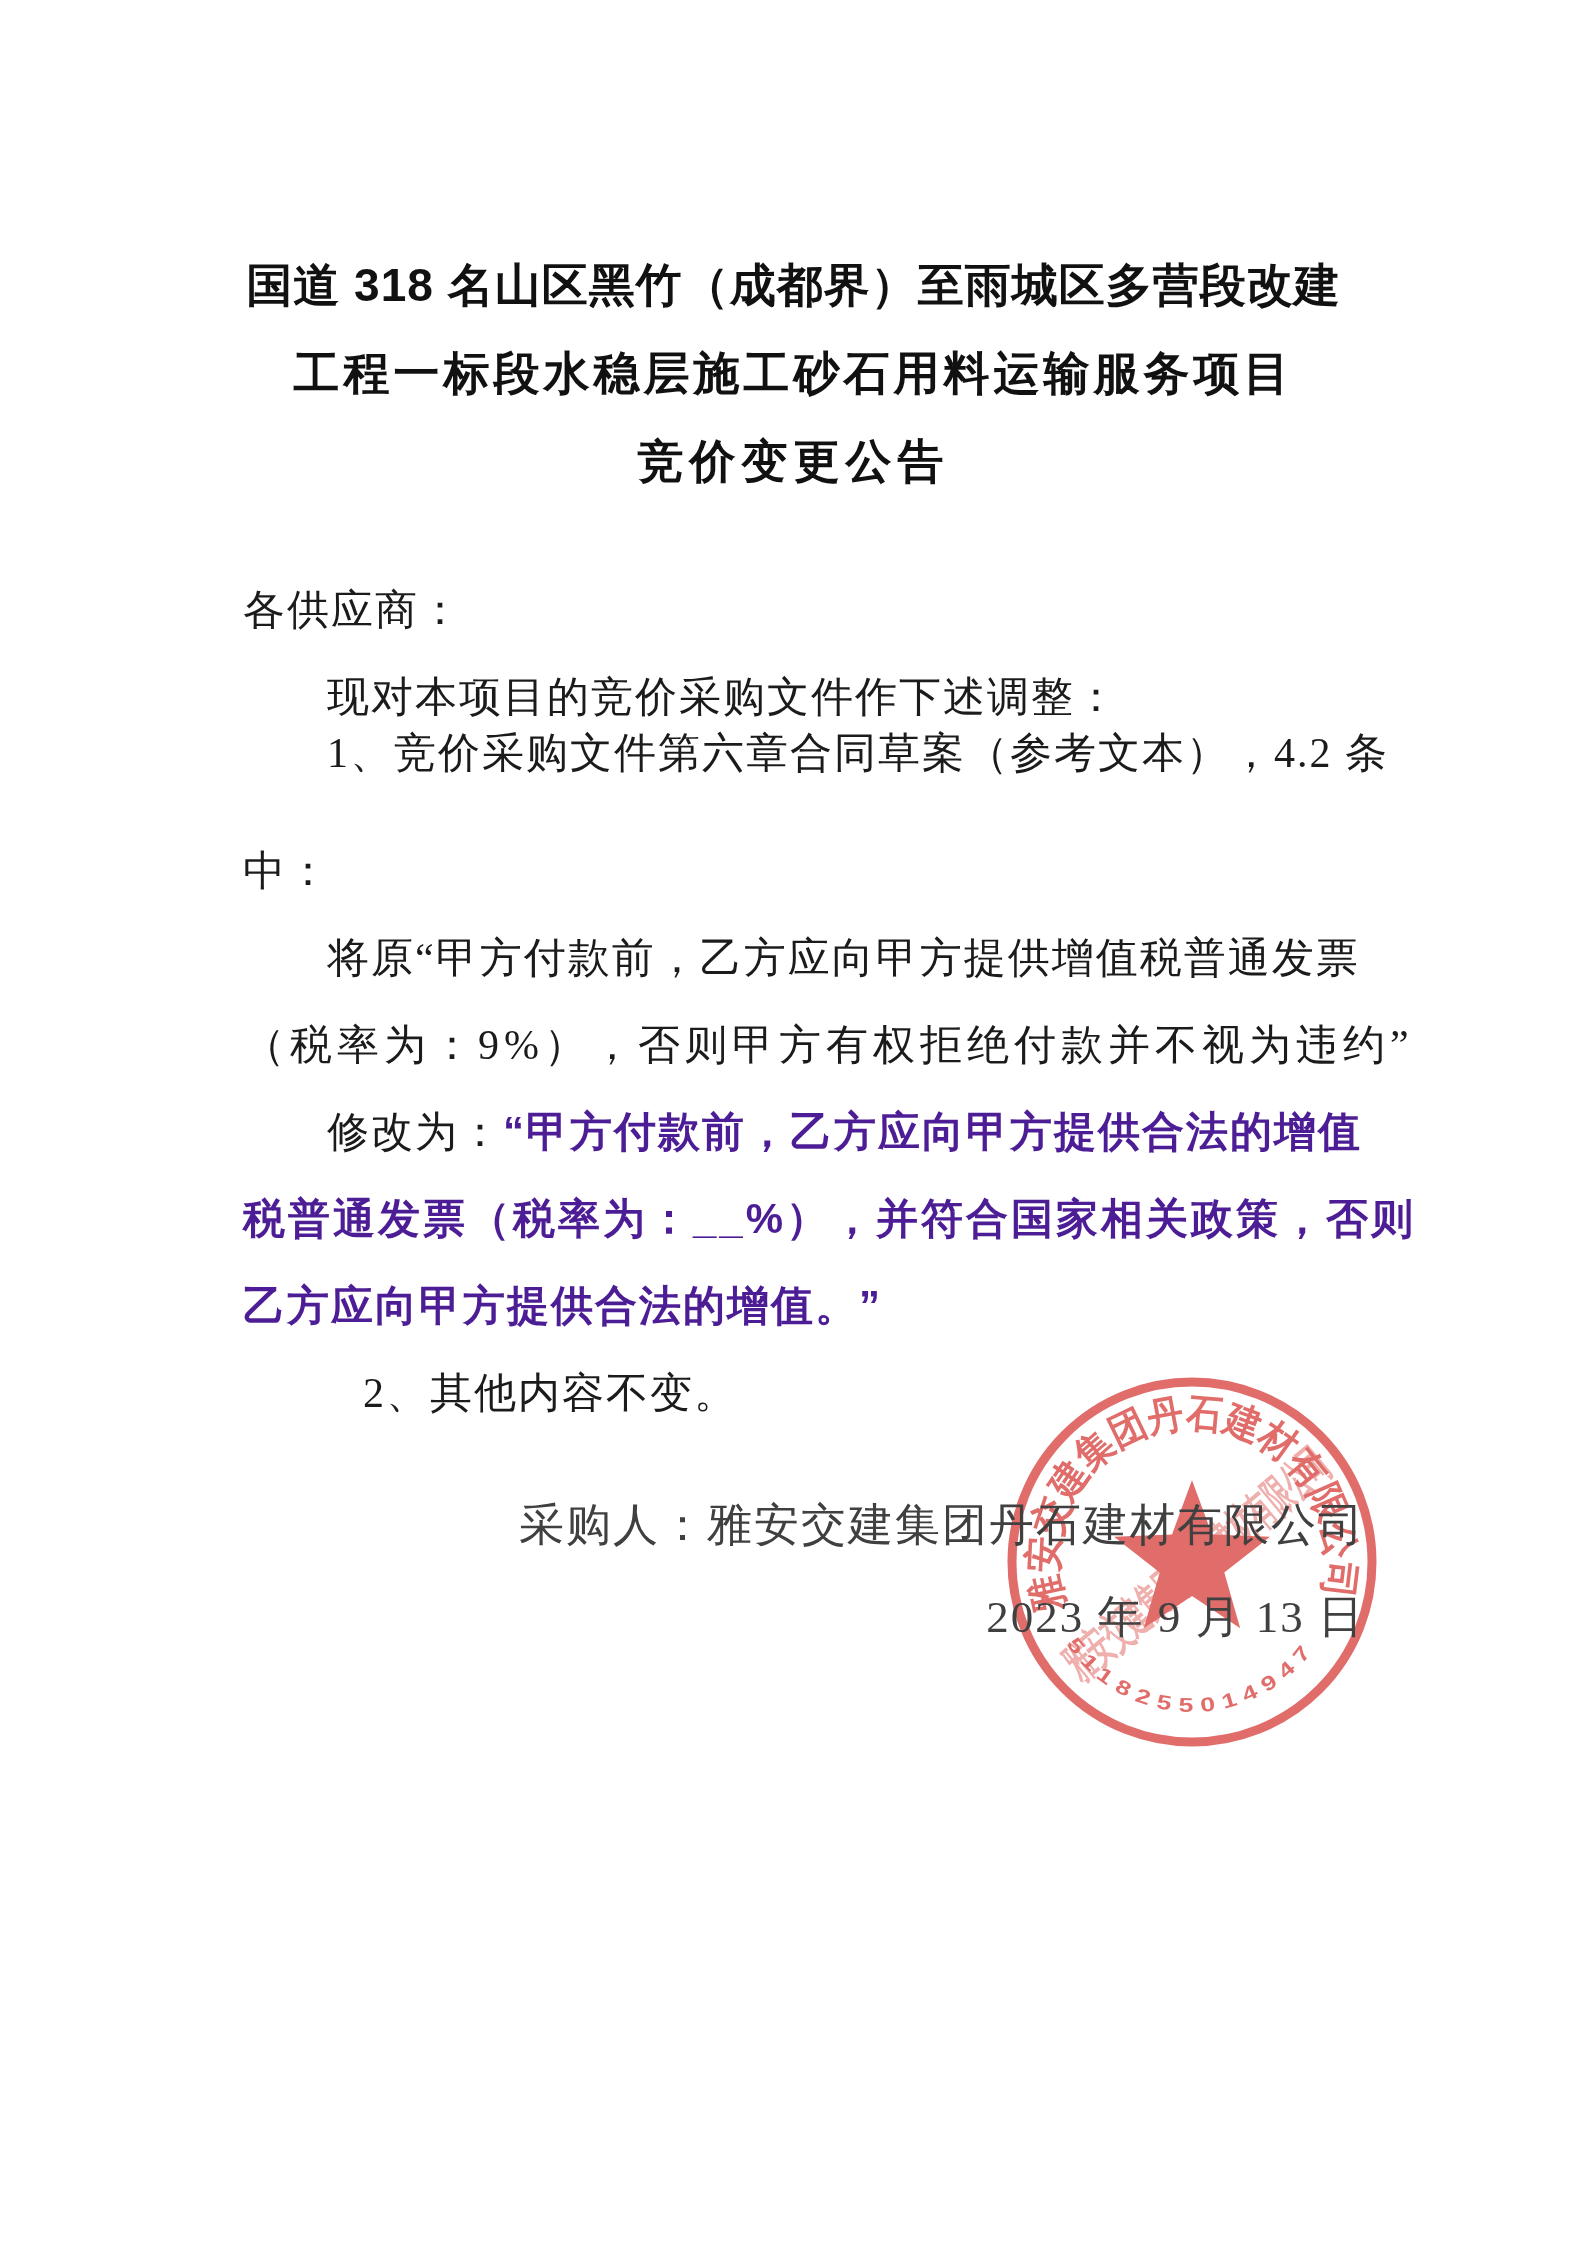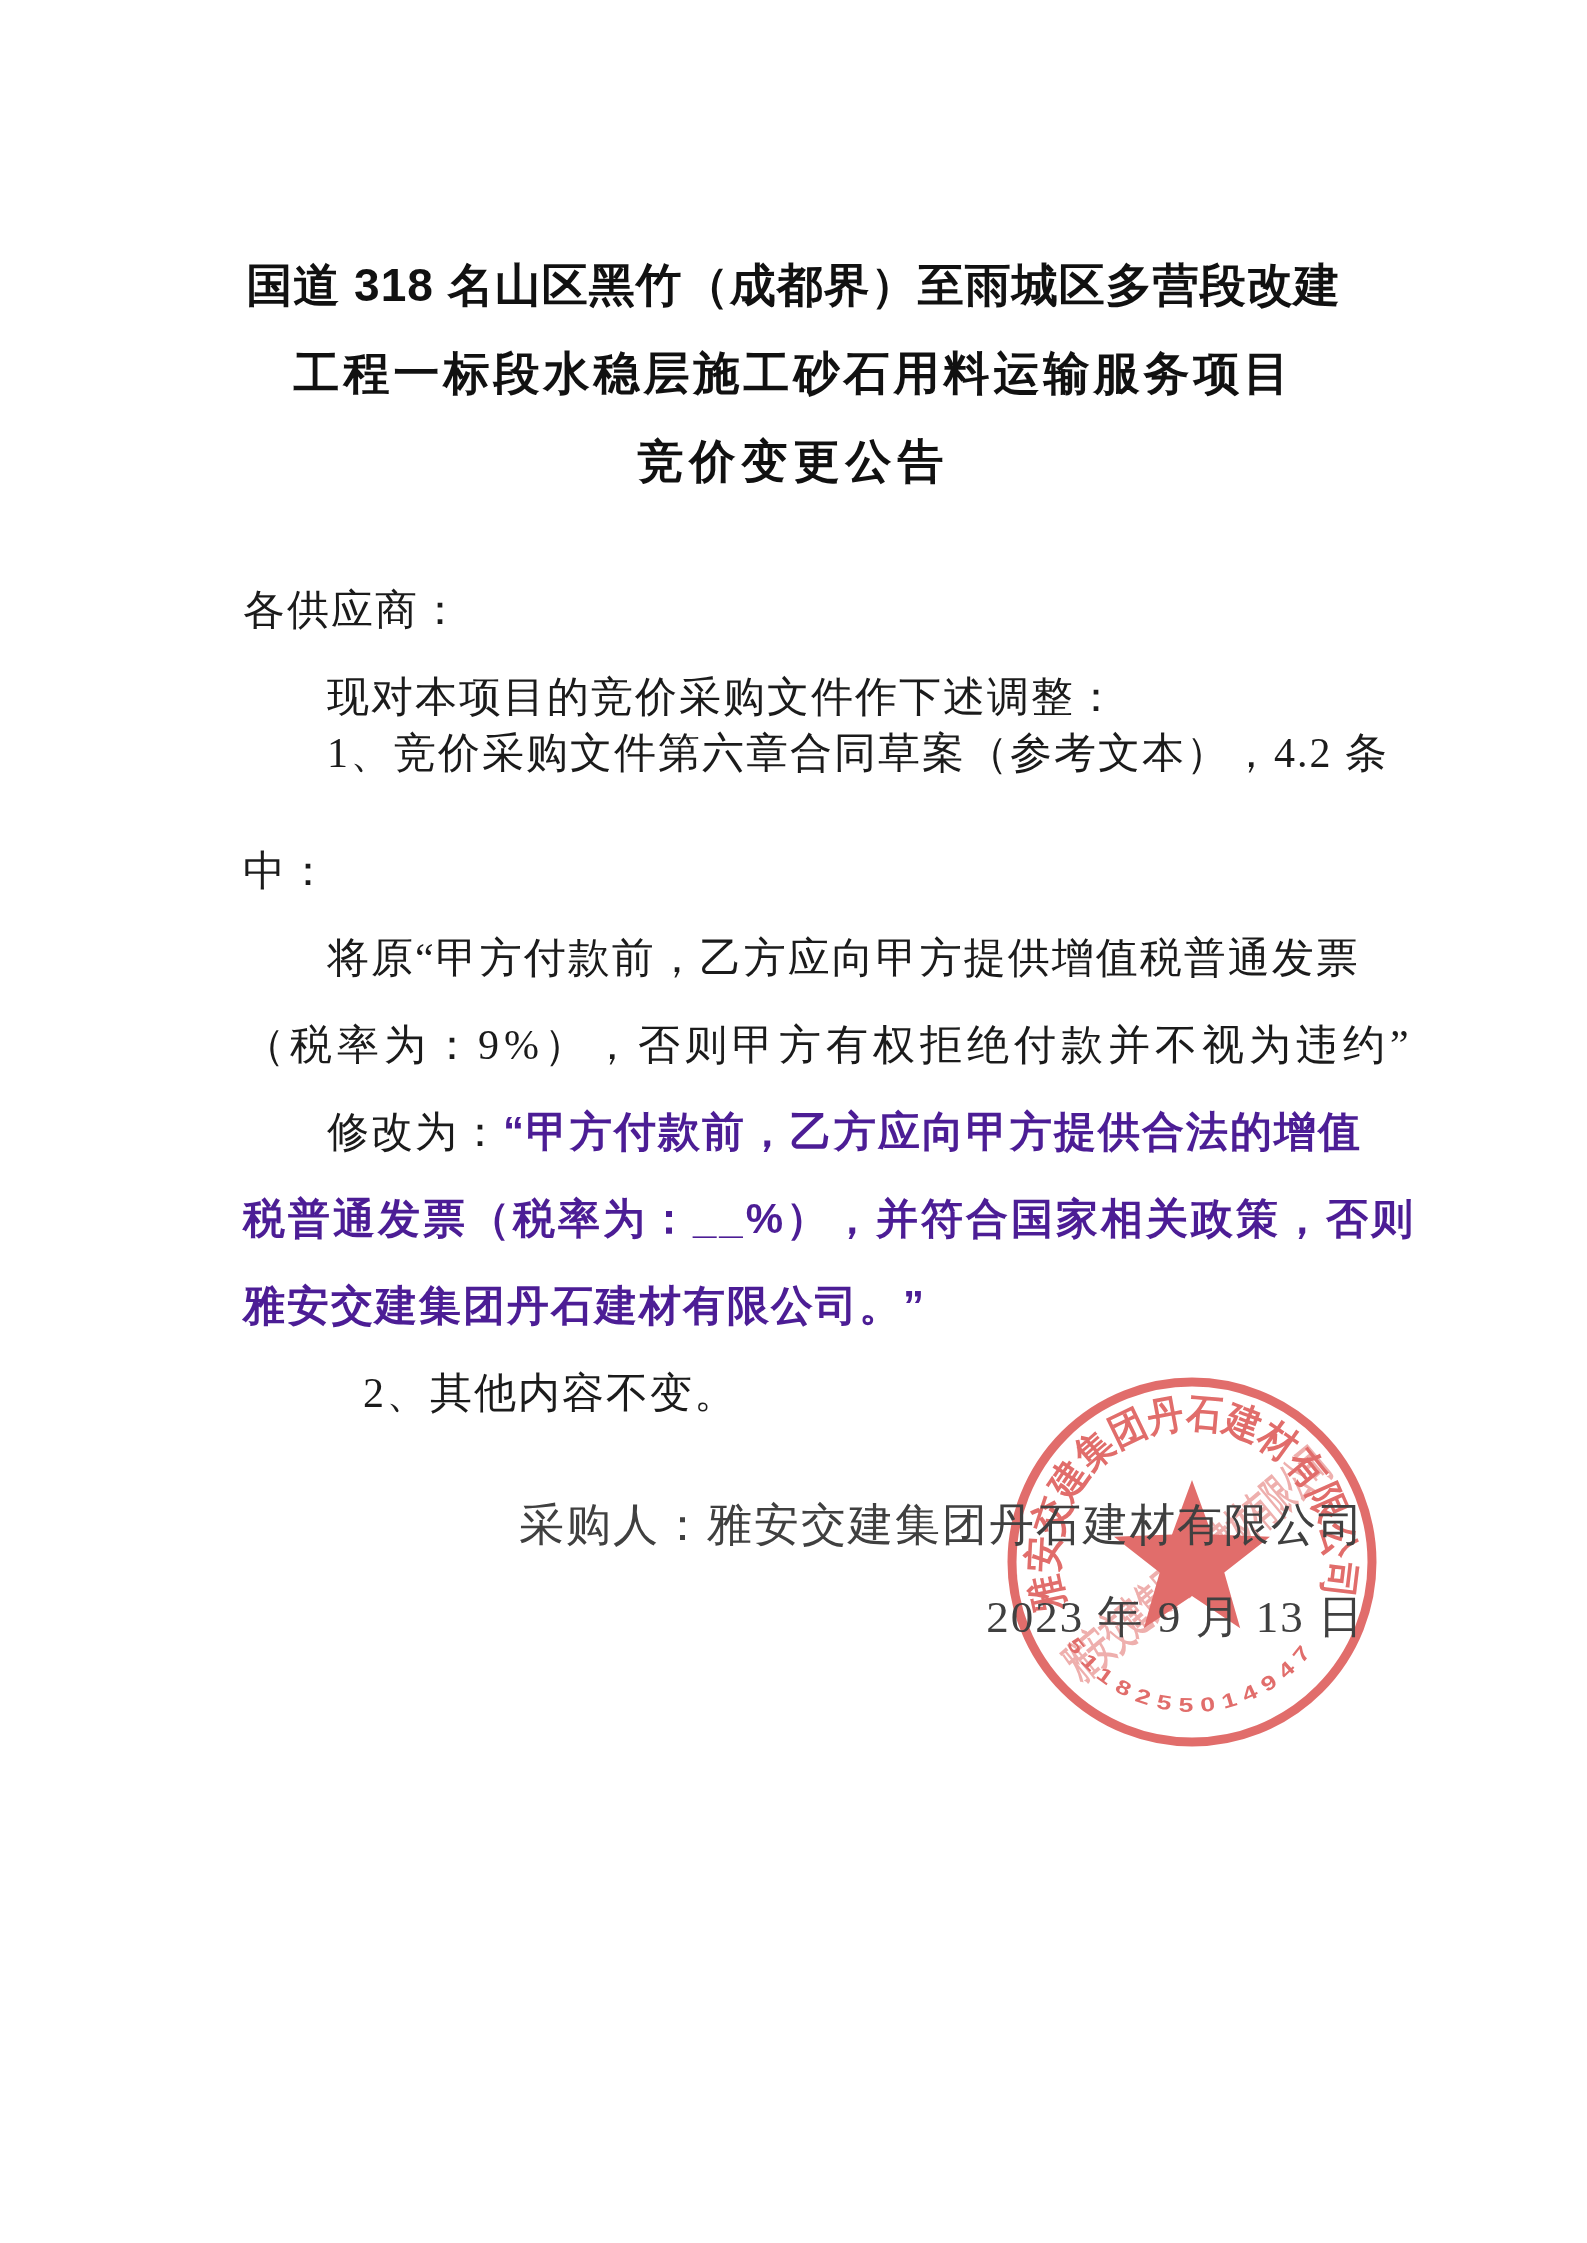--- a/index.html
+++ b/index.html
@@ -74,21 +74,21 @@
   <div class="line" style="top:933px;left:327px;">将原“甲方付款前，乙方应向甲方提供增值税普通发票</div>
 
   <div class="line ls5" style="top:1020px;left:243px;">（税率为：9%），否则甲方有权拒绝付款并不视为违约”</div>
 
   <div class="line" style="top:1107px;left:327px;">
     <span>修改为：</span><span class="bold-seg">“甲方付款前，乙方应向甲方提供合法的增值</span>
   </div>
 
   <div class="line bold ls3" style="top:1194px;left:243px;">税普通发票（税率为：__%），并符合国家相关政策，否则</div>
 
-  <div class="line bold" style="top:1281px;left:243px;">雅安交建集团丹石建材有限公司。”</div>
+  <div class="line bold" style="top:1281px;left:243px;">乙方应向甲方提供合法的增值。”</div>
 
   <div class="line" style="top:1368px;left:327px;margin-left:36px;">2、其他内容不变。</div>
 
   <svg class="seal" viewBox="0 0 380 380" xmlns="http://www.w3.org/2000/svg">
     <defs>
       <path id="arcTop" d="M 63.1 236.2 A 135 135 0 1 1 316.9 236.2" fill="none"></path>
       <path id="arcBottom" d="M 60.1 265 A 150 150 0 0 0 319.9 265" fill="none"></path>
       <clipPath id="sealClip">
           <circle cx="190" cy="190" r="170"></circle>
         </clipPath>

